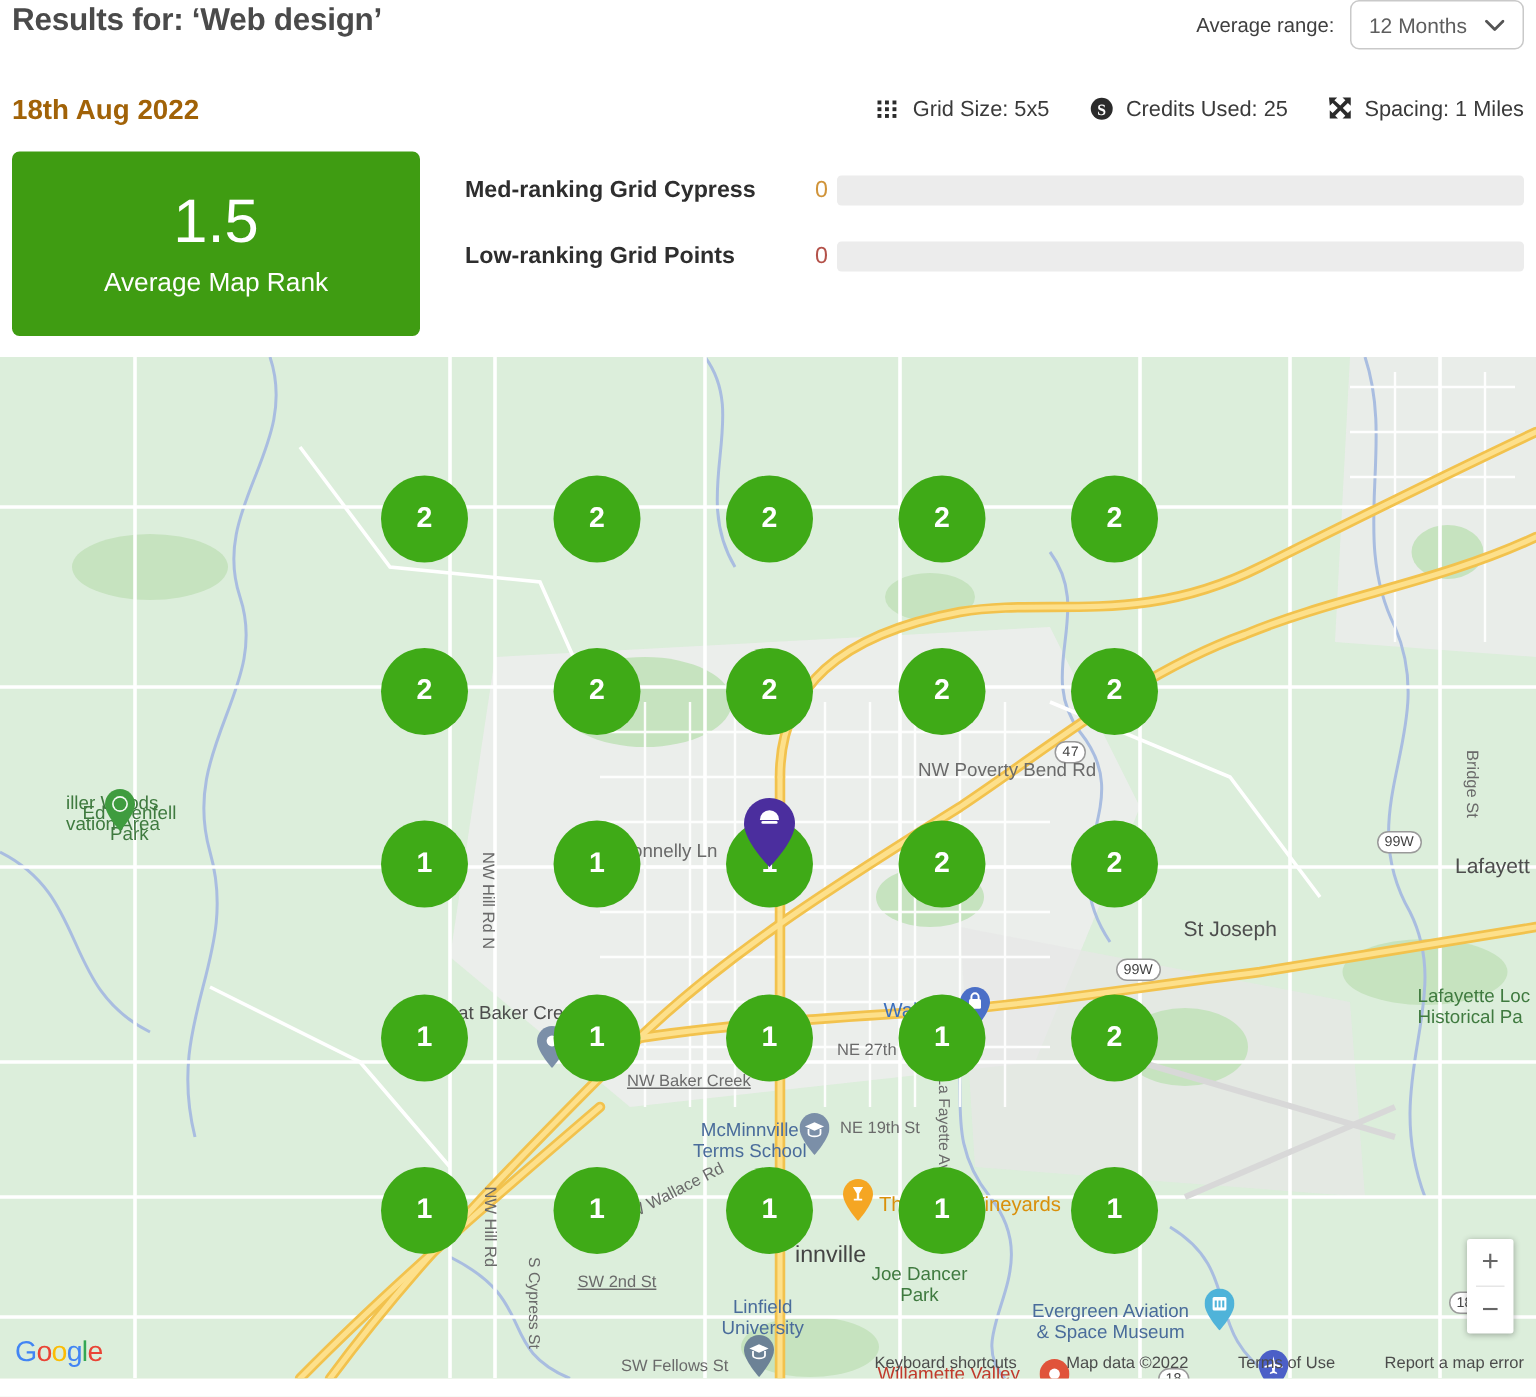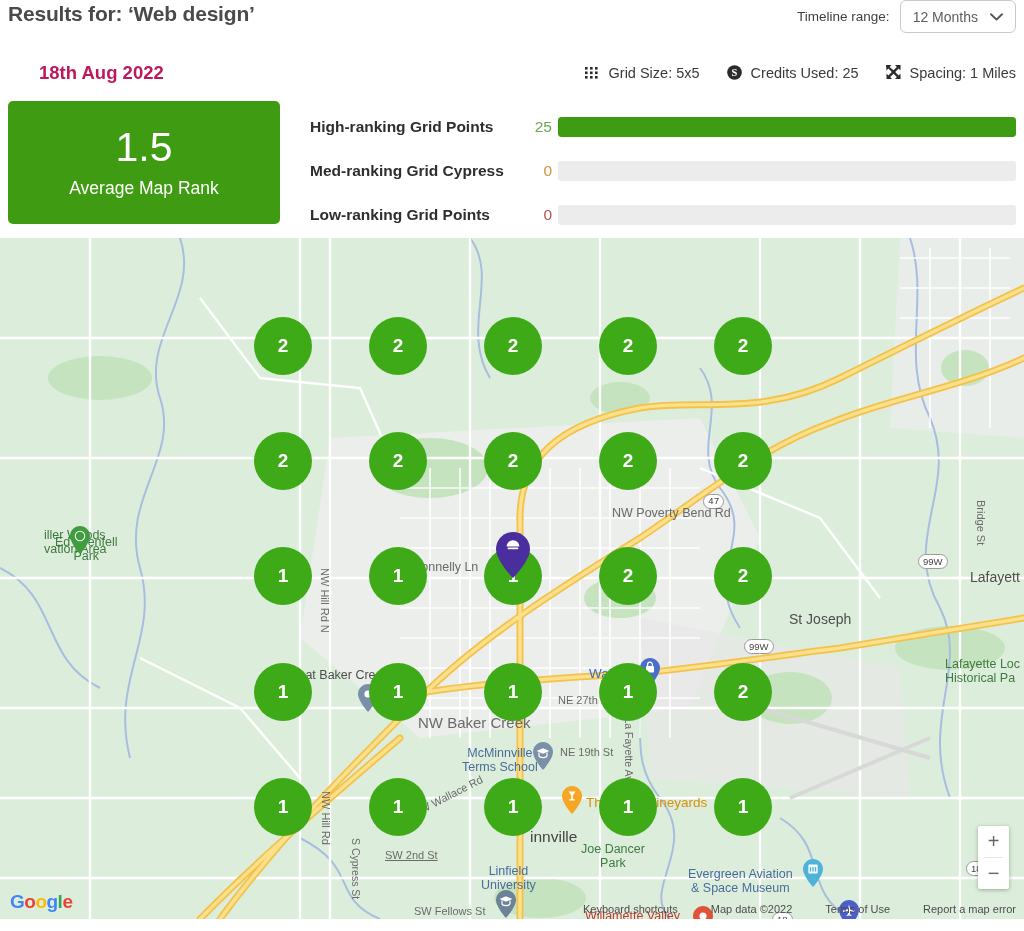--- a/index.html
+++ b/index.html
@@ -60,22 +60,21 @@
   .meta-row {
     position: relative;
     height: 34px;
     margin-top: 18px;
   }
   .date-label {
     position: absolute;
     left: 8px; top: 0;
     font-size: 18.5px;
     font-weight: bold;
-    color: #be185d;
-    margin-left: 31px;
+    color: #a16207;
   }
   .meta-items {
     position: absolute;
     right: 8px; top: 2px;
     display: flex;
     align-items: center;
     gap: 26px;
   }
   .meta-item {
     display: flex;
@@ -220,21 +219,21 @@
     display: flex; align-items: center; justify-content: center;
     cursor: pointer;
     font-size: 20px; color: #666;
   }
   .zoom-sep { height: 1px; background: #e6e6e6; margin: 0 6px; }
 
   .gmap-logo {
     position: absolute;
     left: 10px; bottom: 6px;
     font-size: 19px;
-    font-weight: bold;
+    font-weight: normal;
     letter-spacing: -0.5px;
     z-index: 10;
   }
   .gmap-logo span:nth-child(1){color:#4285F4}
   .gmap-logo span:nth-child(2){color:#EA4335}
   .gmap-logo span:nth-child(3){color:#FBBC05}
   .gmap-logo span:nth-child(4){color:#4285F4}
   .gmap-logo span:nth-child(5){color:#34A853}
   .gmap-logo span:nth-child(6){color:#EA4335}
 
@@ -259,21 +258,21 @@
     padding: 1px 4px;
     pointer-events: none;
   }
 </style>
 </head>
 <body>
 
 <div class="header-row">
   <div class="results-title">Results for: ‘Web design’</div>
   <div class="timeline-wrap">
-    <div class="timeline-label">Timeline range:</div>
+    <div class="timeline-label">Average range:</div>
     <div class="timeline-select">
       <span>12 Months</span>
       <svg class="chev" viewBox="0 0 13 8">
         <path d="M1 1.2 L6.5 6.6 L12 1.2" fill="none" stroke="#555" stroke-width="1.9" stroke-linecap="round" stroke-linejoin="round"></path>
       </svg>
     </div>
   </div>
 </div>
 
 <div class="meta-row">
@@ -318,27 +317,20 @@
 </div>
 
 <div class="stats-row">
   <div class="avg-box">
     <div class="avg-value">1.5</div>
     <div class="avg-label">Average Map Rank</div>
   </div>
 
   <div class="bars">
 
-    <div class="bar-row">
-      <div class="bar-label">High-ranking Grid Points</div>
-      <div class="bar-count" style="color:#6aa84f">25</div>
-      <div class="bar-track">
-        <div class="bar-fill" style="width:100%;background:#3f9c12"></div>
-      </div>
-    </div>
 
     <div class="bar-row">
       <div class="bar-label">Med-ranking Grid Cypress</div>
       <div class="bar-count" style="color:#d0943a">0</div>
       <div class="bar-track">
         <div class="bar-fill" style="width:0%;background:#e8a33d"></div>
       </div>
     </div>
 
     <div class="bar-row">
@@ -462,21 +454,21 @@
   <div class="pin-label lbl-road" style="left:388px;top:322px;">NW Donnelly Ln</div>
   <div class="pin-label lbl-road" style="left:319px;top:330px;writing-mode:vertical-rl;font-size:11px;">NW Hill Rd N</div>
   <div class="pin-label lbl-place" style="left:789px;top:374px;font-size:14px;">St Joseph</div>
   <div class="pin-label lbl-place" style="left:970px;top:332px;font-size:14px;">Lafayett</div>
   <div class="pin-label lbl-road" style="left:975px;top:262px;writing-mode:vertical-rl;font-size:11px;">Bridge St</div>
   <div class="pin-label lbl-park" style="left:945px;top:419px;">Lafayette Loc
 Historical Pa</div>
   <div class="pin-label lbl-place" style="left:263px;top:430px;">Lennar at Baker Creek</div>
   <div class="pin-label lbl-blue" style="left:589px;top:428px;font-size:13.5px;">Walmart</div>
   <div class="pin-label lbl-road" style="left:558px;top:456px;font-size:11px;">NE 27th St</div>
-  <div class="pin-label lbl-road" style="left:418px;top:477px;font-size:15px;">NW Baker Creek</div>
+  <div class="pin-label lbl-road" style="left:418px;top:477px;font-size:11px;text-decoration:underline;">NW Baker Creek</div>
   <div class="pin-label lbl-road" style="left:622px;top:462px;writing-mode:vertical-rl;font-size:10.5px;">NE La Fayette Ave</div>
   <div class="pin-label lbl-poi" style="left:462px;top:508px;text-align:center;">McMinnville
 Terms School</div>
   <div class="pin-label lbl-road" style="left:560px;top:508px;font-size:11px;">NE 19th St</div>
   <div class="pin-label lbl-road" style="left:409px;top:552px;font-size:11px;transform:rotate(-27deg);">NW Wallace Rd</div>
   <div class="pin-label lbl-road" style="left:320px;top:553px;writing-mode:vertical-rl;font-size:11px;">NW Hill Rd</div>
   <div class="pin-label lbl-wine" style="left:586px;top:557px;font-size:13.5px;">The Eyrie Vineyards</div>
   <div class="pin-label lbl-city" style="left:530px;top:590px;">innville</div>
   <div class="pin-label lbl-park" style="left:581px;top:604px;text-align:center;">Joe Dancer
 Park</div>

